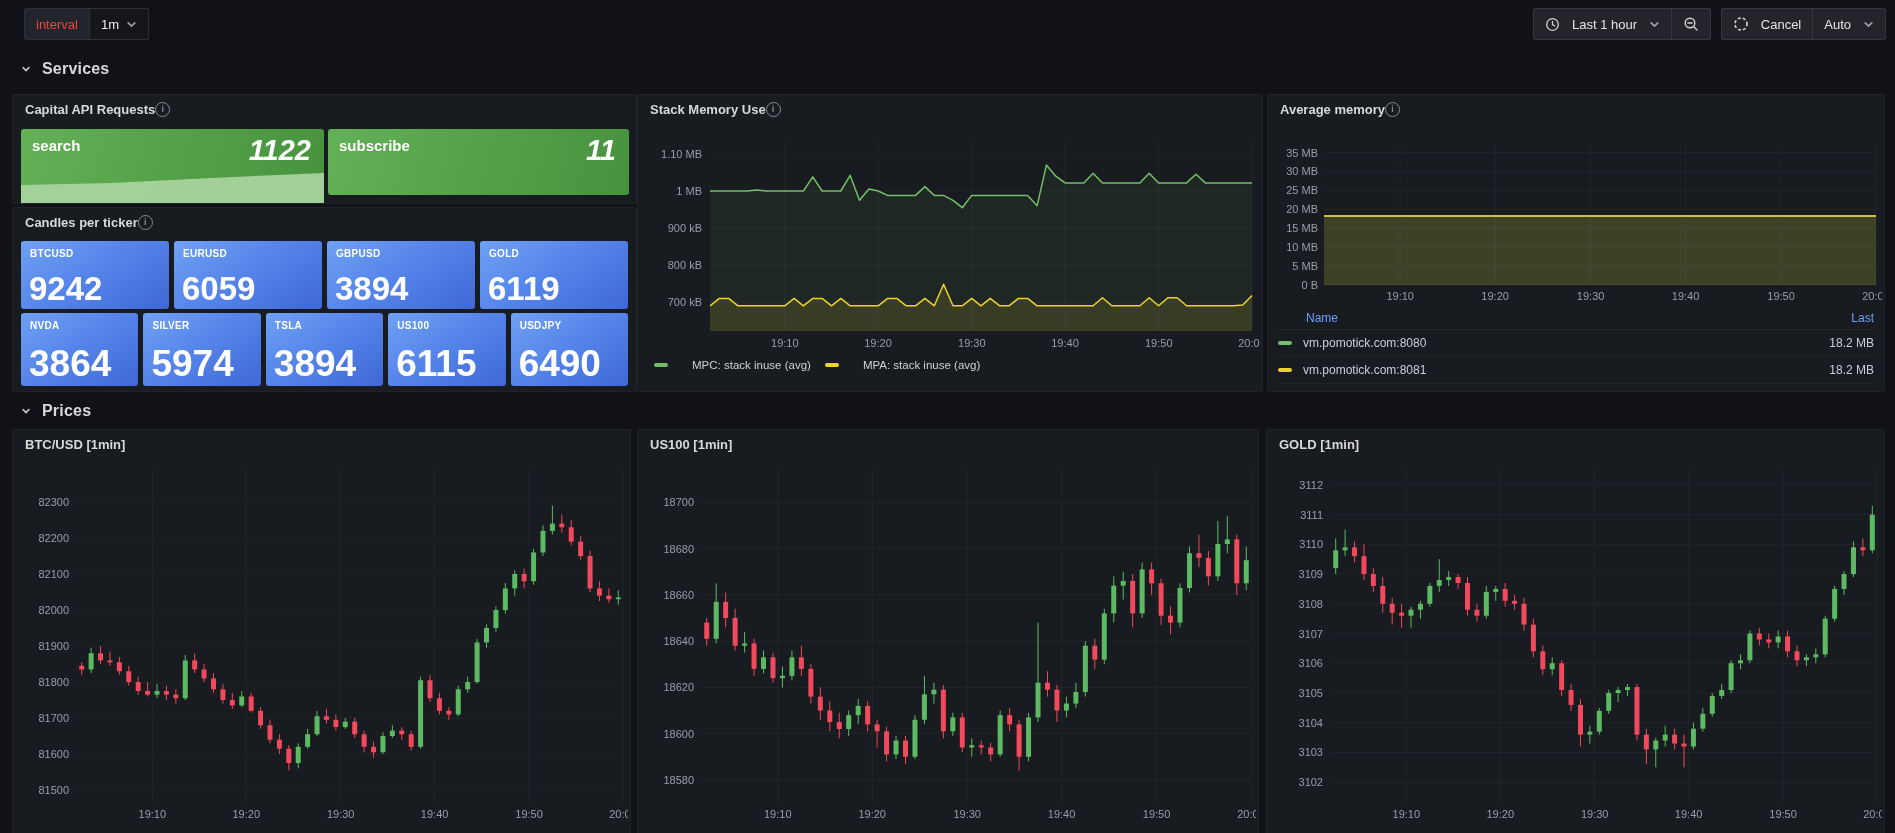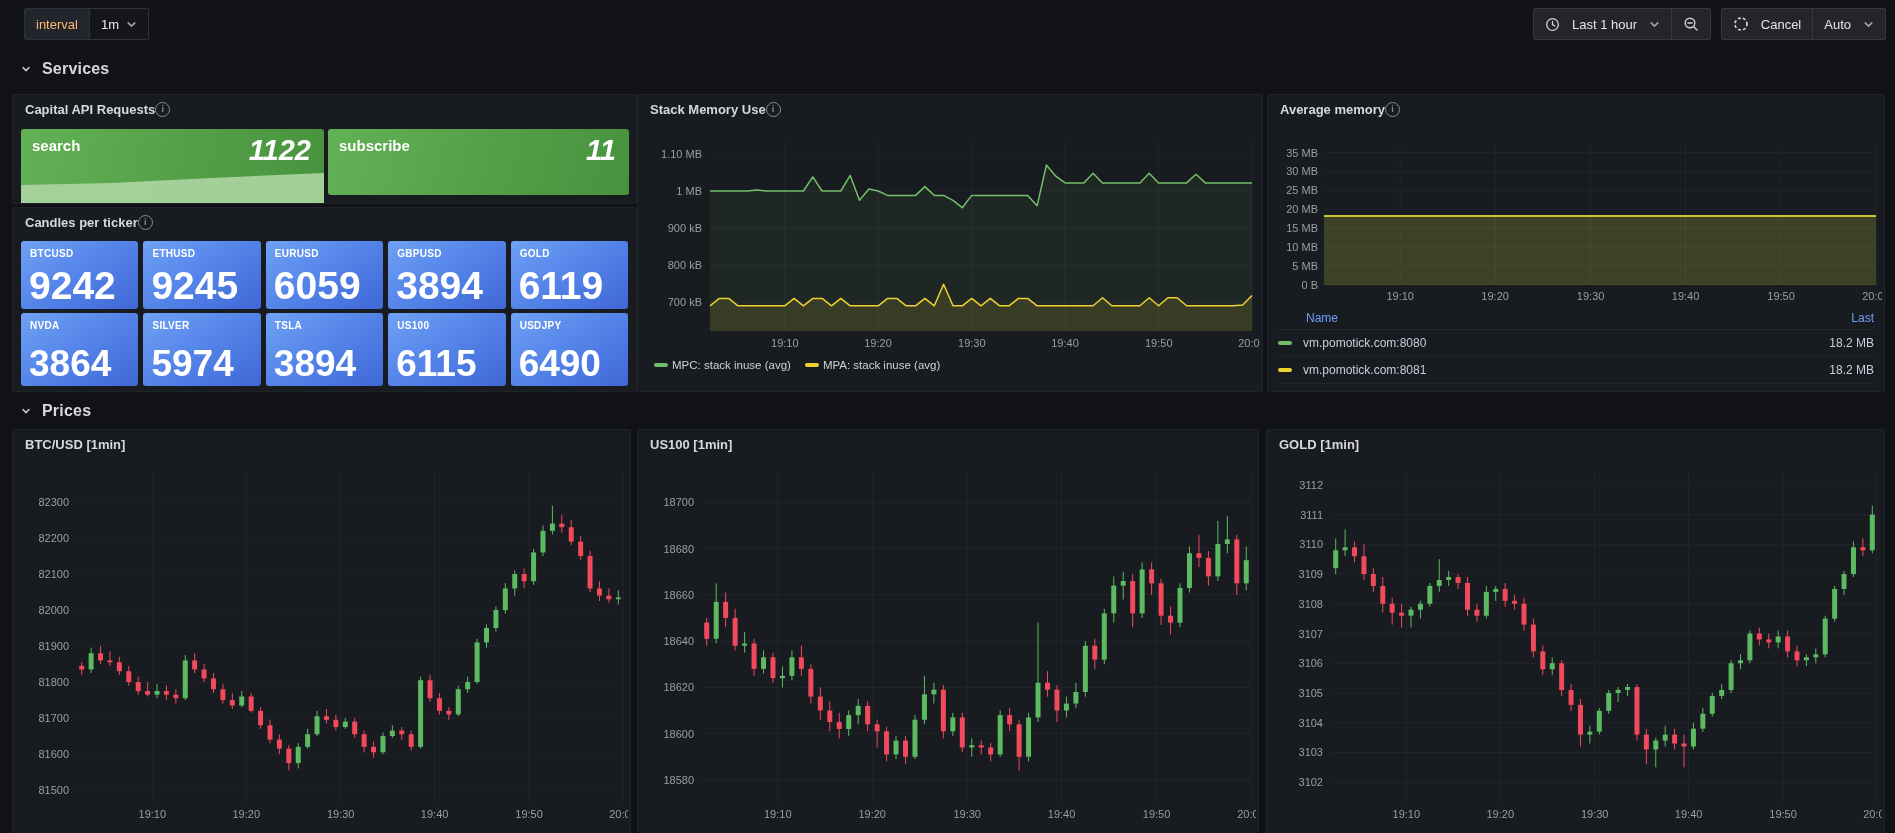--- a/index.html
+++ b/index.html
@@ -2,21 +2,21 @@
 <html><head>
 <meta charset="utf-8">
 <style>
   html,body{margin:0;padding:0;background:#111217;width:1895px;height:833px;overflow:hidden;
     font-family:"Liberation Sans",sans-serif;-webkit-font-smoothing:antialiased;}
   .stage{position:relative;width:1895px;height:833px;background:#111217;}
 
   
   .seg-group{position:absolute;display:flex;align-items:stretch;height:30px;border:1px solid #2e3138;
     border-radius:2px;overflow:hidden;background:#17181c;}
-  .seg{display:flex;align-items:center;gap:7px;padding:0 11px;font-size:13px;color:#fdba74;}
+  .seg{display:flex;align-items:center;gap:7px;padding:0 11px;font-size:13px;color:#ef4444;}
   .seg + .seg{border-left:1px solid #2e3138;}
   .seg.lit{background:#22252b;}
   .seg.dark{background:#141619;color:#eceded;font-weight:500;}
   .btn-group{position:absolute;display:flex;align-items:stretch;height:30px;background:#23252b;
     border:1px solid #35383f;border-radius:2px;overflow:hidden;}
   .btn{display:flex;align-items:center;gap:12px;padding:0 11px;font-size:13px;color:#e3e4e6;font-weight:500;cursor:pointer;}
   .btn + .btn{border-left:1px solid #35383f;}
 
   
   .section-header{position:absolute;display:flex;align-items:center;gap:10px;color:#d8d9da;
@@ -31,33 +31,33 @@
   .info-icon::after{content:"i";}
 
   
   .tile{position:relative;border-radius:3px;overflow:hidden;color:#fff;}
   .tile.green{background:linear-gradient(105deg,#63b156 0%,#539f47 55%,#48923e 100%);}
   .tile.blue{background:linear-gradient(145deg,#6fa1f4 0%,#5686ea 45%,#3f68d6 100%);}
   .stat-label{position:absolute;top:8px;left:11px;font-size:15px;font-weight:600;}
   .stat-value{position:absolute;top:7px;right:13px;font-size:29px;font-weight:600;line-height:1;font-style:italic;}
   .tick-label{position:absolute;top:7px;left:9px;font-size:10px;font-weight:700;letter-spacing:.3px;}
   .tick-value{position:absolute;bottom:4px;left:8px;font-weight:600;line-height:1;}
-  .row1 .tick-value{font-size:39px;}
+  .row1 .tick-value{font-size:33px;}
   .row2 .tick-value{font-size:37px;}
   .tile-row{position:absolute;left:8px;right:8px;display:flex;gap:5px;}
   .tile-row .tile{flex:1;}
   .spark{position:absolute;left:0;right:0;bottom:0;}
 
   
   svg text{font-family:"Liberation Sans",sans-serif;font-size:11px;fill:#9a9ea6;}
   .chart-svg{position:absolute;top:0;left:0;}
 
   
   .ts-legend{position:absolute;left:16px;display:flex;gap:14px;align-items:center;z-index:3;}
-  .legend-item{display:flex;align-items:center;gap:4px;font-size:11.5px;color:#d0d1d3;cursor:pointer;}
+  .legend-item{display:flex;align-items:center;gap:24px;font-size:11.5px;color:#d0d1d3;cursor:pointer;}
   .dash{width:14px;height:4px;border-radius:2px;background:#888;}
 
   
   .legend-table{position:absolute;left:10px;right:10px;z-index:3;font-size:12px;}
   .lt-head{display:flex;justify-content:space-between;height:22px;align-items:center;
     border-bottom:1px solid #26282e;color:#6e9fff;font-weight:500;}
   .lt-head .n{padding-left:28px;}
   .lt-row{display:flex;align-items:center;height:26px;border-bottom:1px solid #222429;color:#ccccdc;cursor:pointer;}
   .lt-row .dash{margin-right:11px;height:4px;}
   .lt-row .val{margin-left:auto;}
@@ -140,24 +140,20 @@
 
   <div class="panel" style="left:12px;top:207px;width:623px;height:183px;">
     <div class="panel-title">
       <span>Candles per ticker</span>
       <span class="info-icon"></span>
     </div>
     <div class="tile-row row1" style="top:33px;height:68px;">
       <div class="tile blue">
         <div class="tick-label">BTCUSD</div>
         <div class="tick-value">9242</div>
-      </div>
-      <div class="tile blue">
-        <div class="tick-label">ETHUSD</div>
-        <div class="tick-value">9245</div>
       </div>
       <div class="tile blue">
         <div class="tick-label">EURUSD</div>
         <div class="tick-value">6059</div>
       </div>
       <div class="tile blue">
         <div class="tick-label">GBPUSD</div>
         <div class="tick-value">3894</div>
       </div>
       <div class="tile blue">

